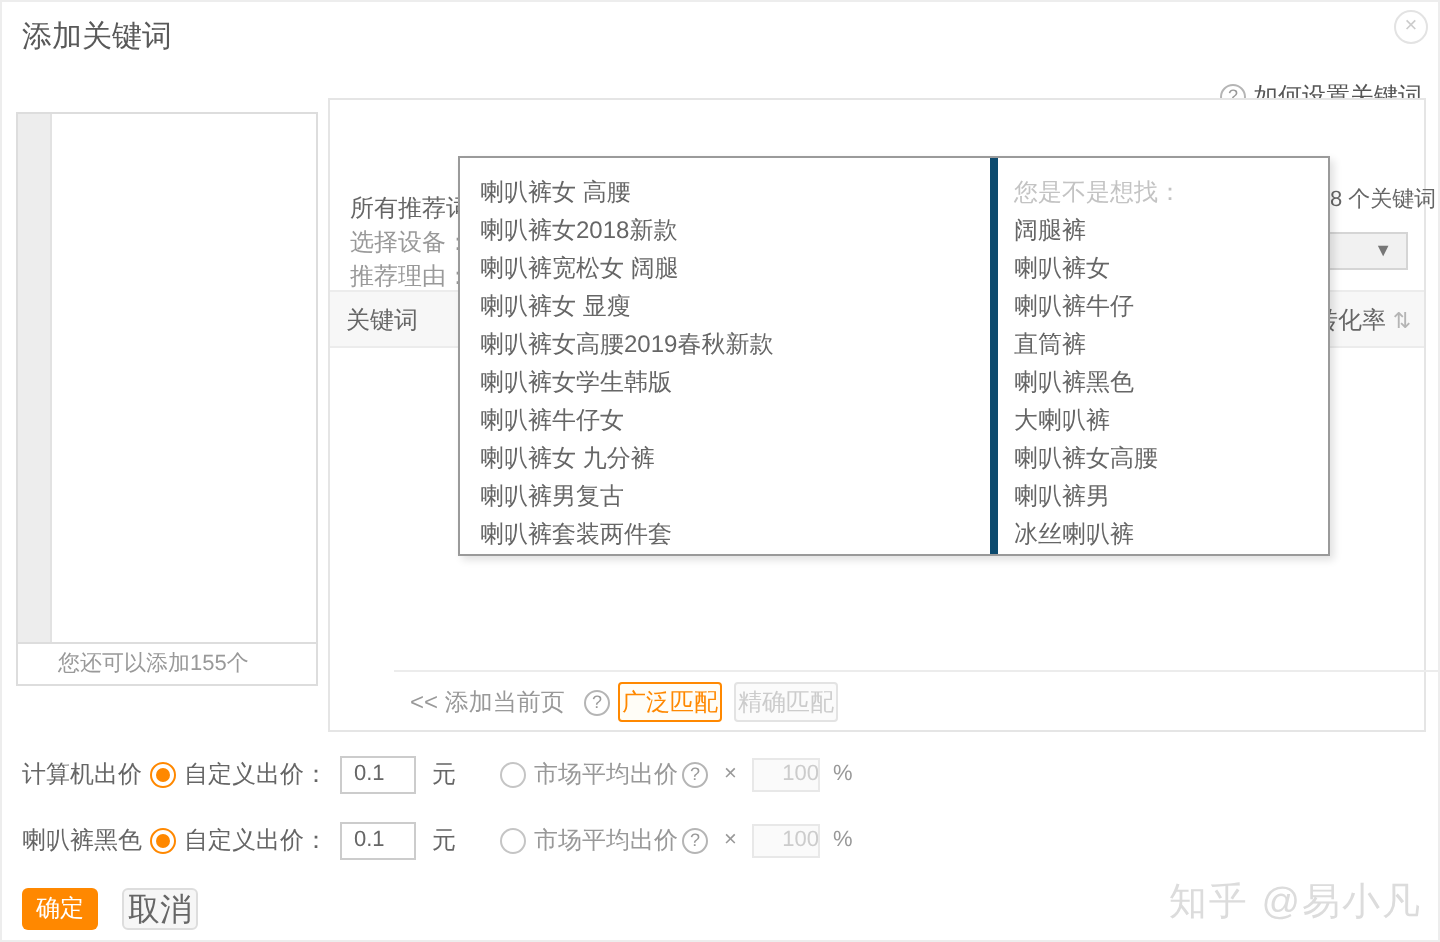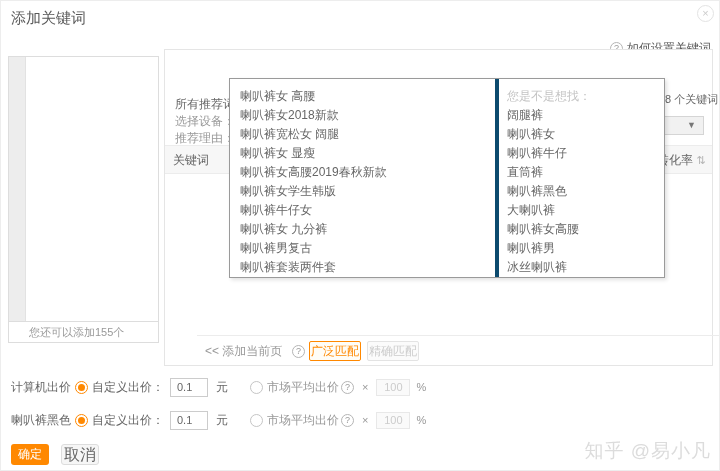--- a/index.html
+++ b/index.html
@@ -69,21 +69,21 @@
   .radio.sel::after { content:""; position:absolute; left:2px; top:2px; width:7px; height:7px;
     border-radius:50%; background:#ff8800; }
   .bid-row .lbl { font-size:12px; color:#666; margin:0 6px 0 4px; white-space:nowrap; }
   .bid-row .lbl2 { font-size:12px; color:#999; margin:0 2px 0 4px; white-space:nowrap; }
   .bid-input { width:38px; height:19px; border:1px solid #ccc; font-size:11px; color:#666;
     padding-left:6px; outline:none; }
   .unit { font-size:12px; color:#666; margin-left:8px; }
   .gap { width:22px; }
   .times { font-size:11px; color:#999; margin:0 8px; }
   .pct-input { width:34px; height:17px; border:1px solid #e8e8e8; background:#fafafa; font-size:11px;
-    color:#ccc; text-align:center; outline:none; }
+    color:#ccc; text-align:right; outline:none; }
   .pct { font-size:11px; color:#999; margin-left:6px; }
   
   .btn-ok { left:10px; top:443px; width:38px; height:21px; background:#ff8800; color:#fff; border:none;
     border-radius:3px; font-size:12px; cursor:pointer; }
   .btn-cancel { left:60px; top:443px; width:38px; height:21px; background:#f6f6f6; color:#666;
     border:1px solid #ddd; border-radius:3px; font-size:16px; cursor:pointer; }
   .watermark { right:8px; bottom:6px; font-size:19px; color:#dcdcdc; letter-spacing:1px; }
 </style>
 </head>
 <body>

